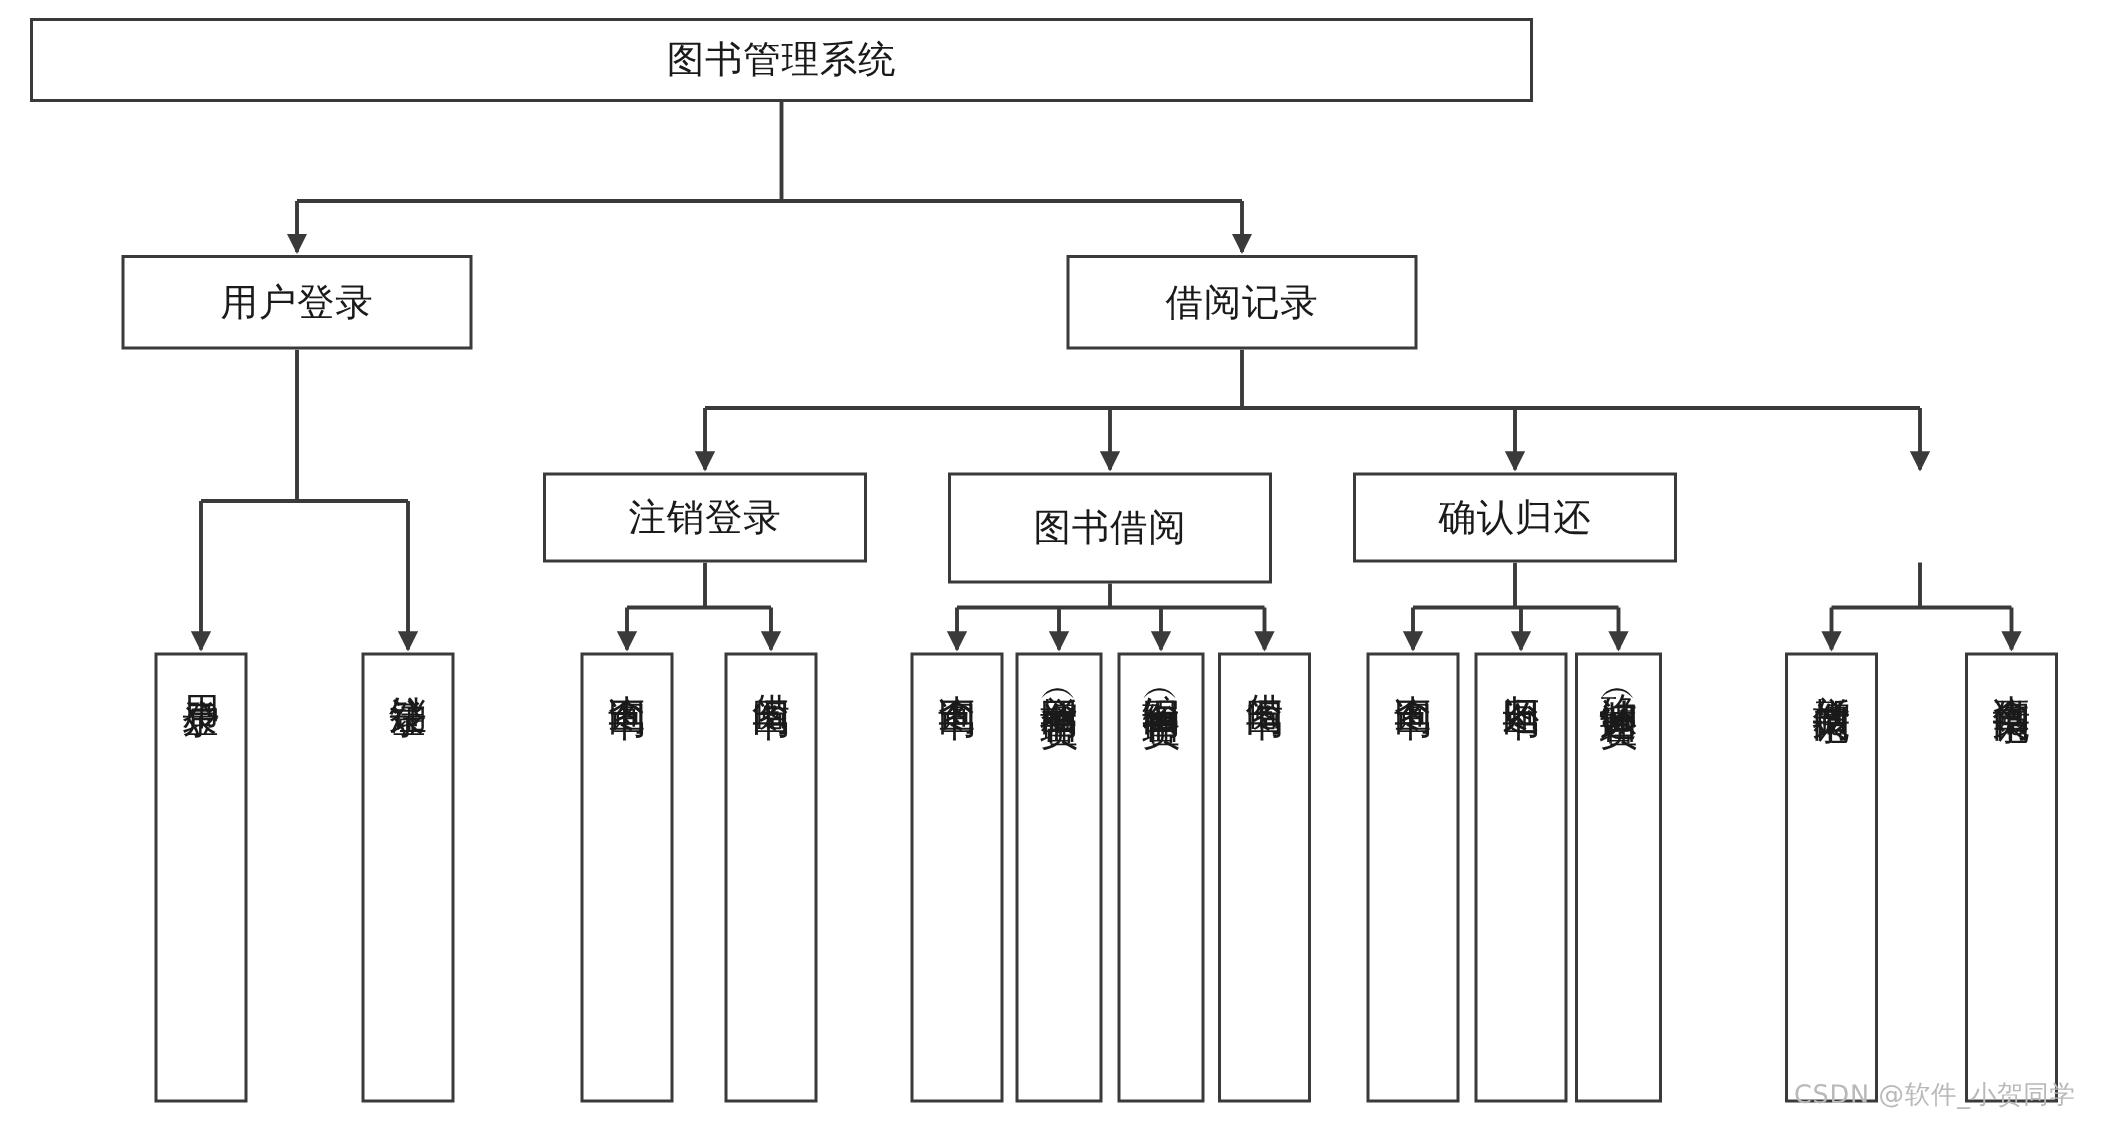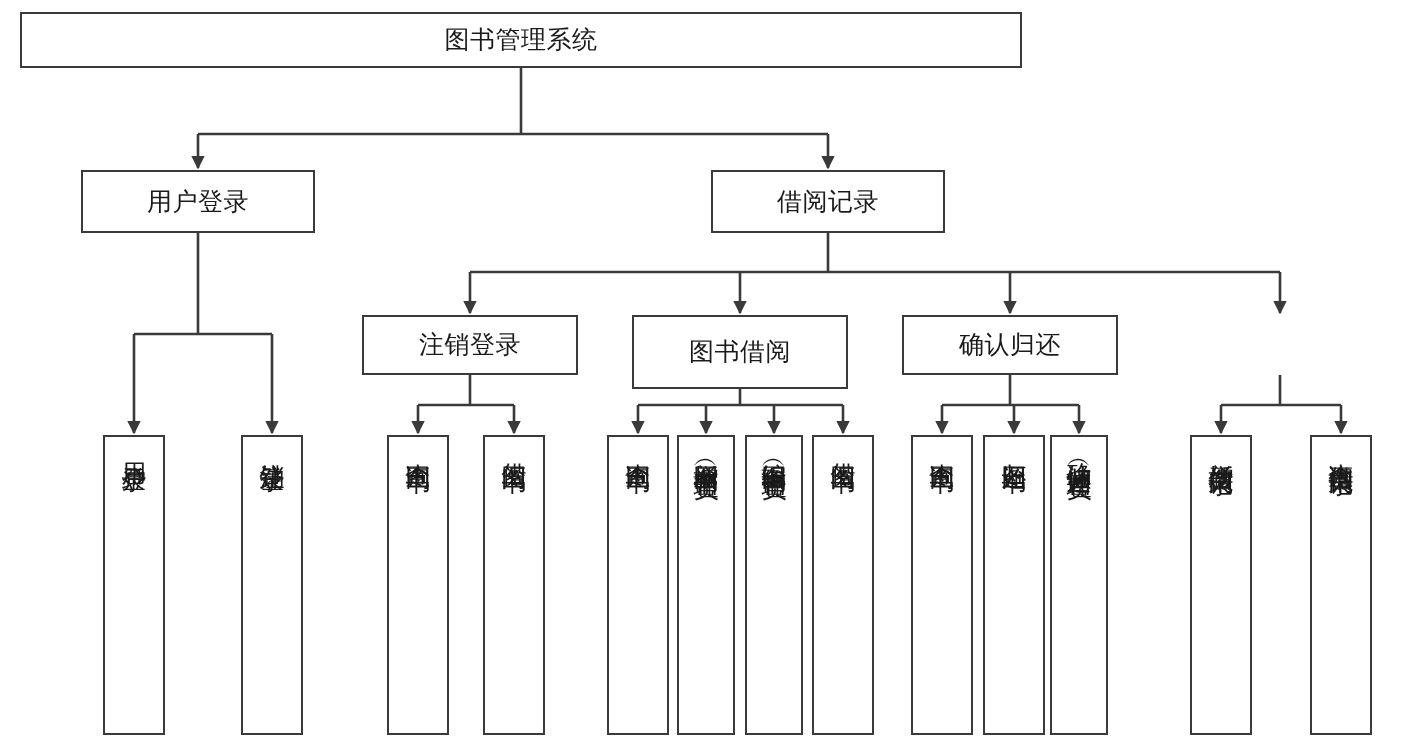--- a/index.html
+++ b/index.html
@@ -183,14 +183,15 @@
   <div class="node vert" style="left: 1050px; top: 435px; width: 58px; height: 300px; border-color: rgb(58, 58, 58); background: rgb(255, 255, 255); color: rgb(26, 26, 26);">
     <span class="label">确认归还（管理员）</span>
   </div>
   <div class="node vert" style="left: 1190px; top: 435px; width: 62px; height: 300px; border-color: rgb(58, 58, 58); background: rgb(255, 255, 255); color: rgb(26, 26, 26);">
     <span class="label">新增借阅记录</span>
   </div>
   <div class="node vert" style="left: 1310px; top: 435px; width: 62px; height: 300px; border-color: rgb(58, 58, 58); background: rgb(255, 255, 255); color: rgb(26, 26, 26);">
     <span class="label">查询借阅记录</span>
   </div>
 
+  <div class="watermark" style="left: 1196px; top: 718px; color: rgb(185, 185, 185);">CSDN @软件_小贺同学</div>
 
 </div>
 
 </body></html>

